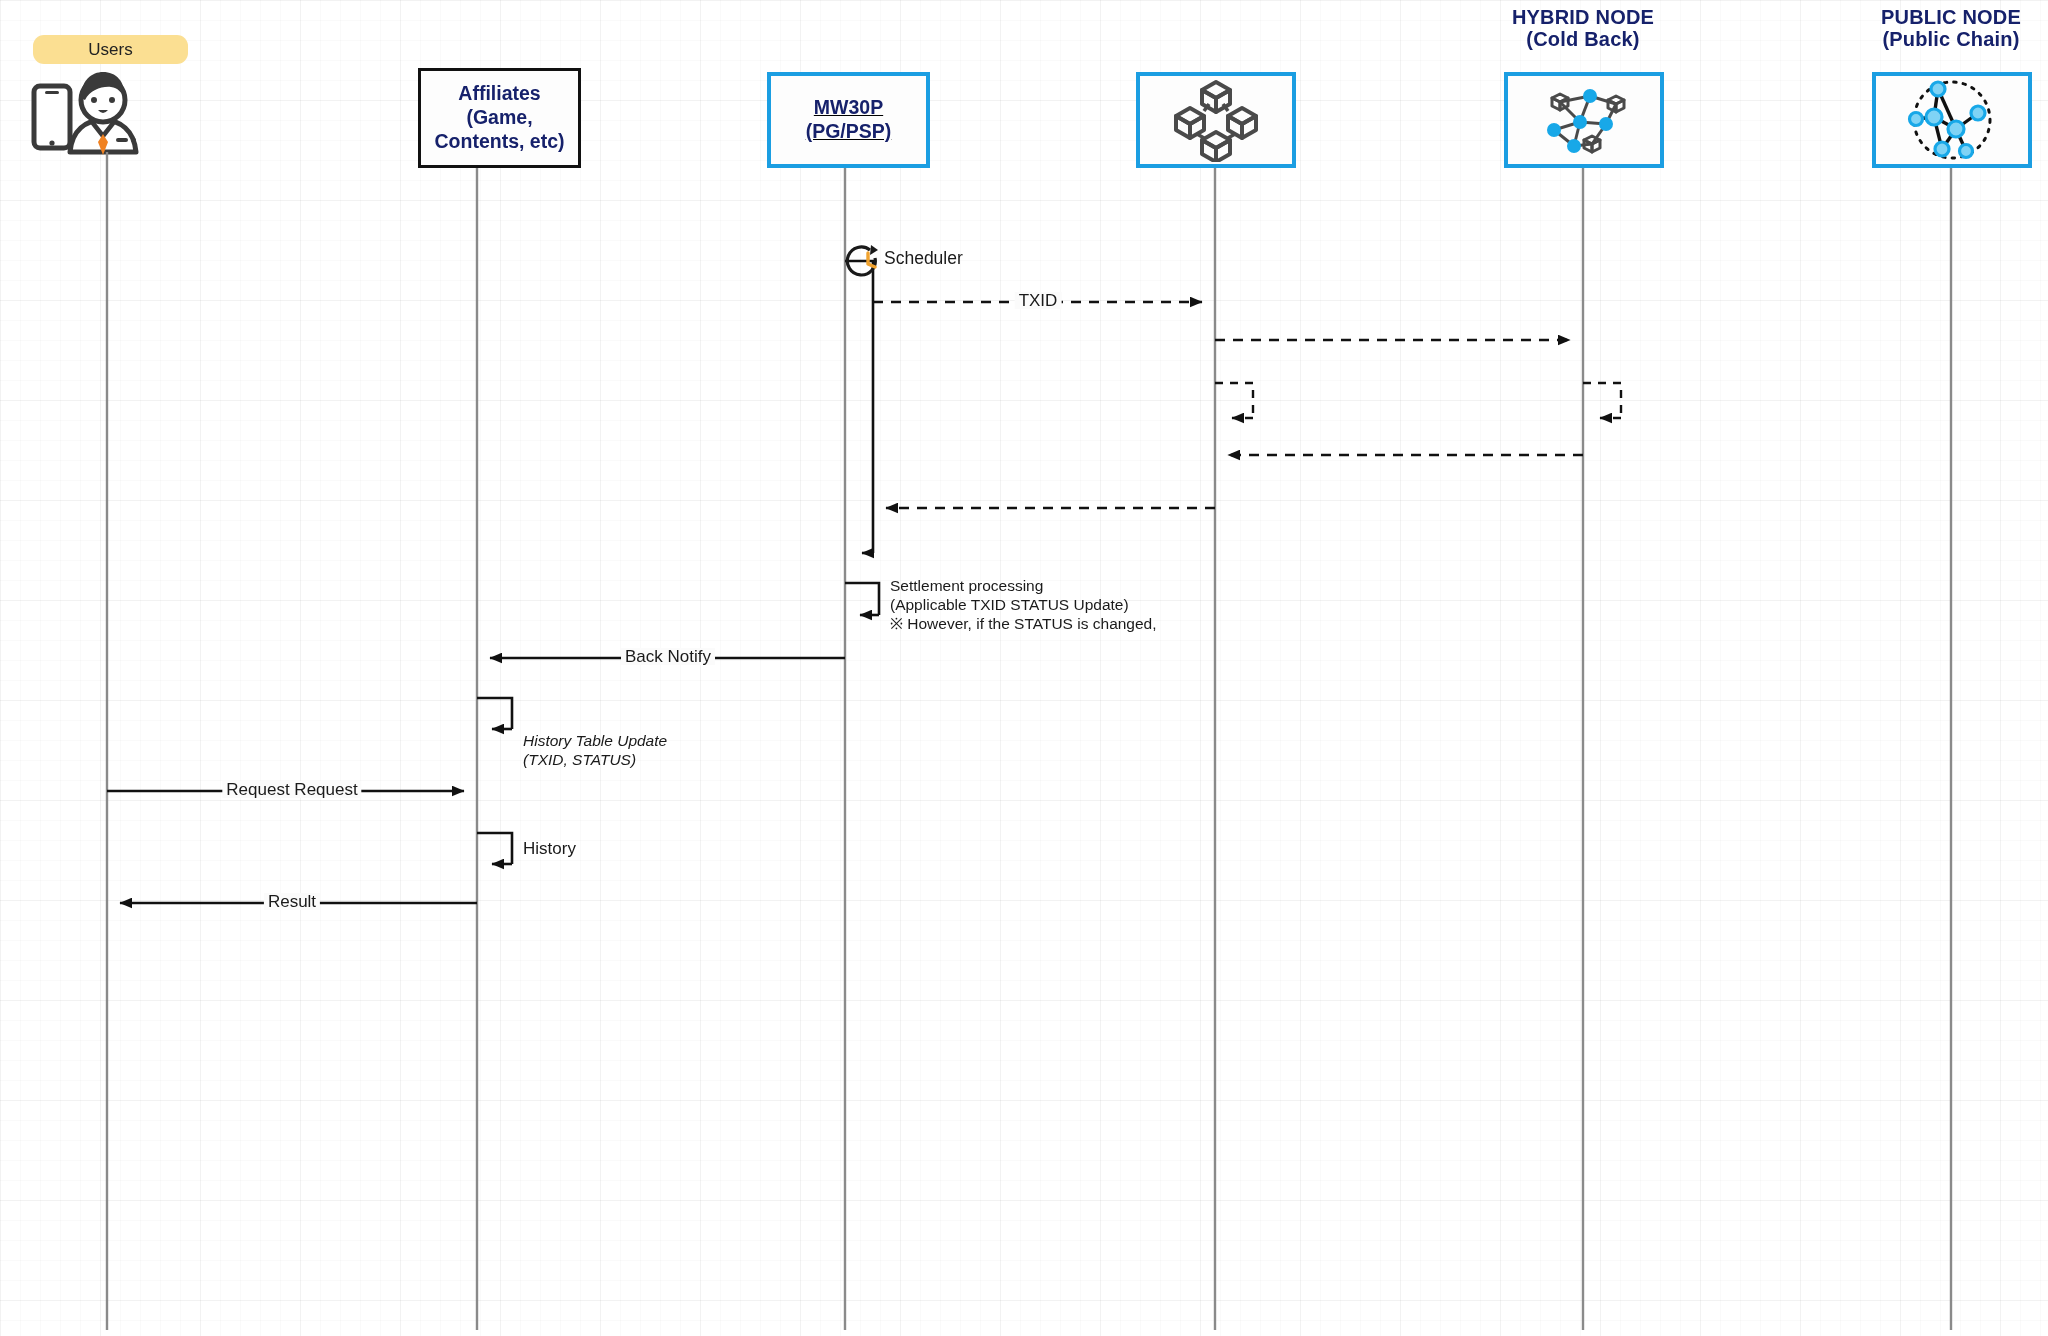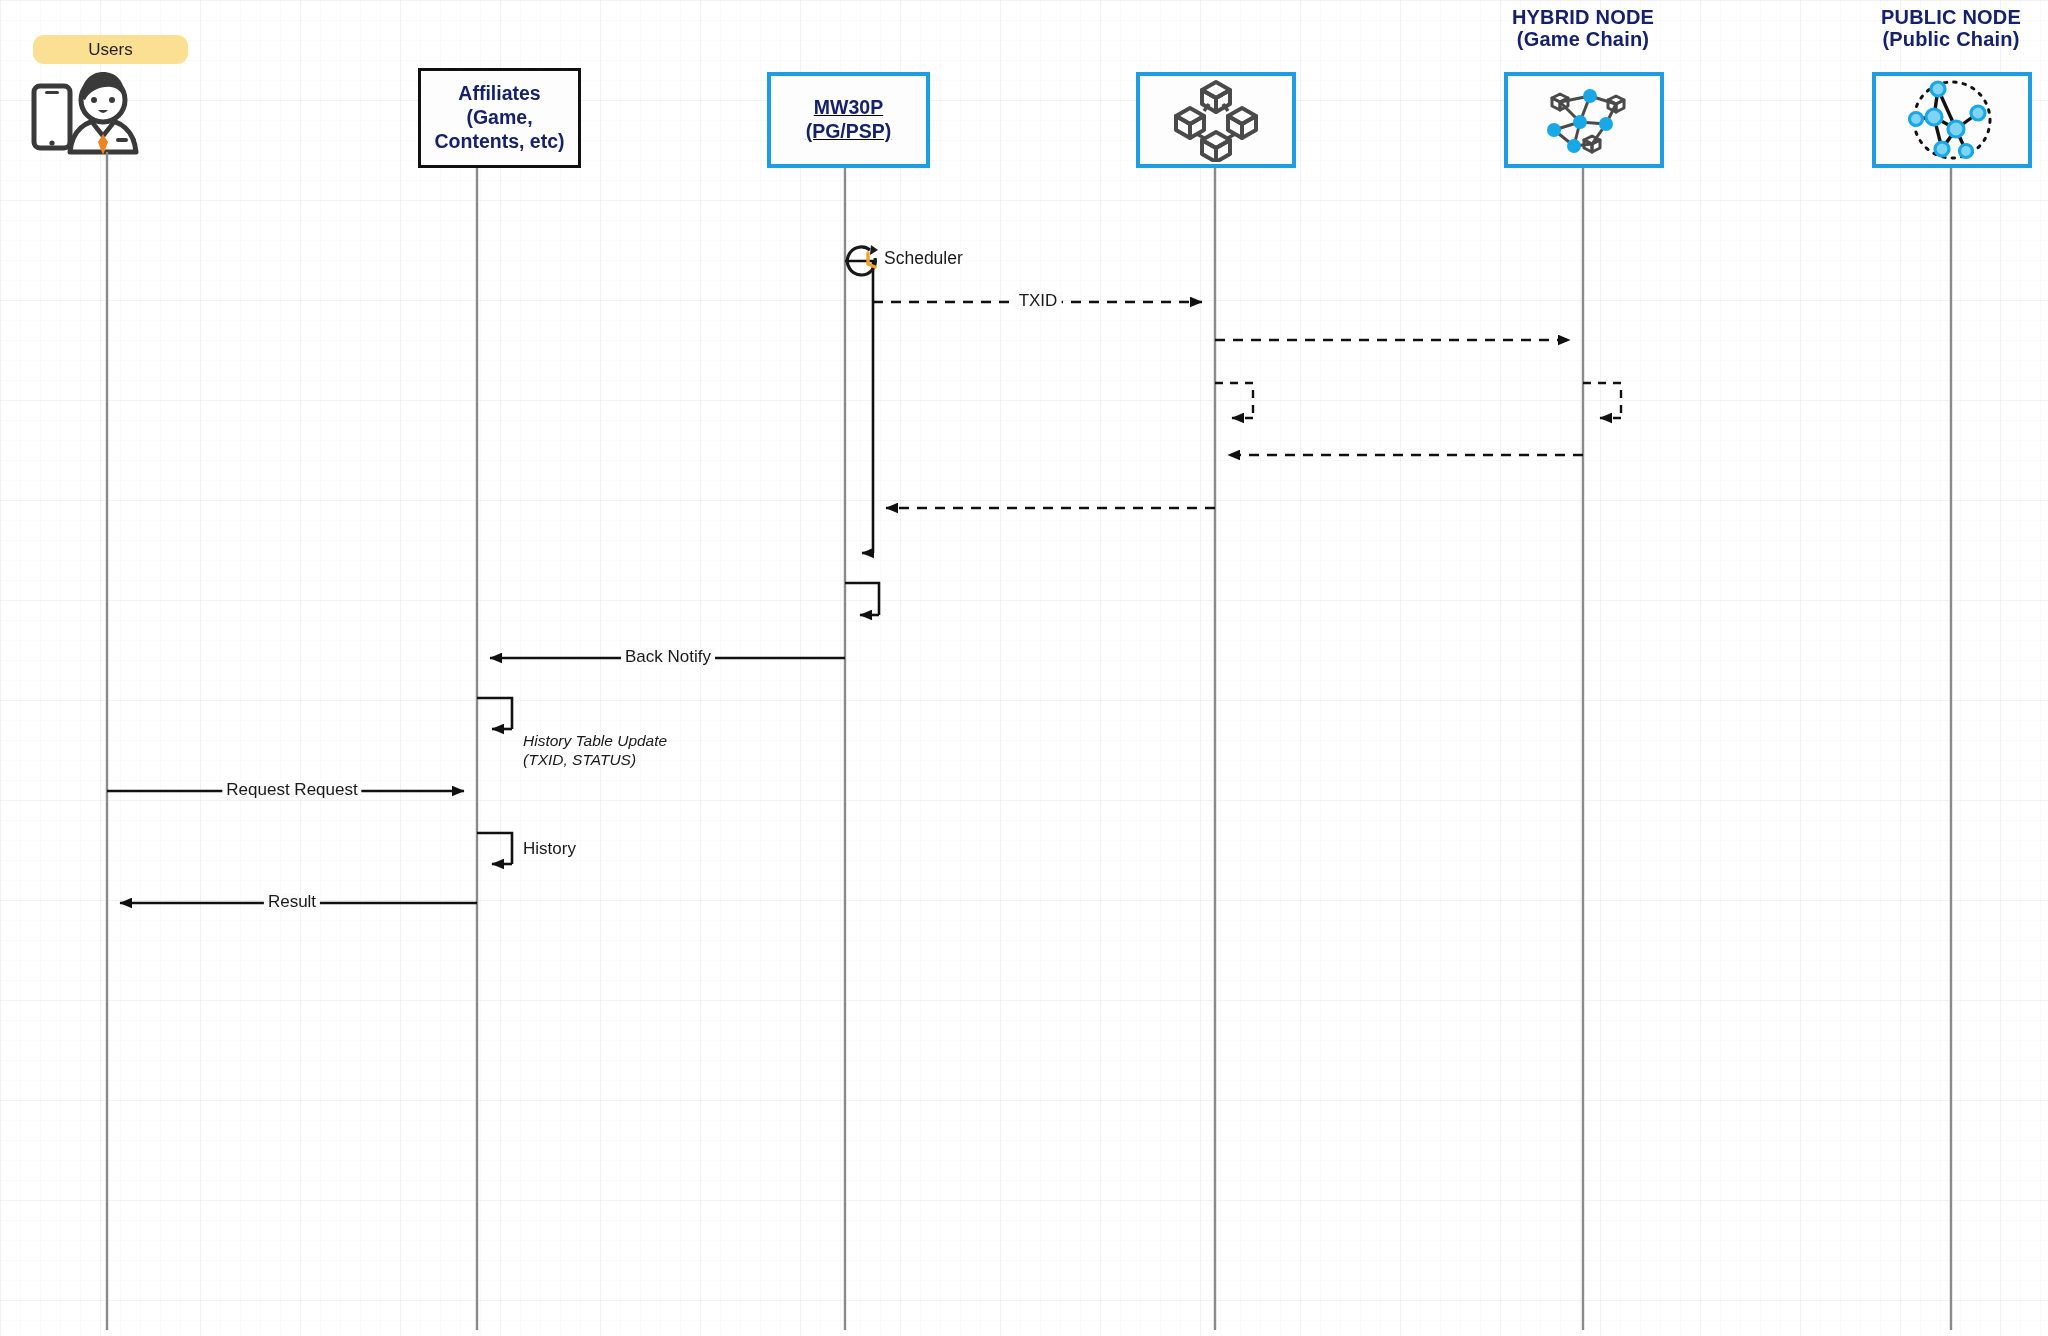--- a/index.html
+++ b/index.html
@@ -59,21 +59,21 @@
   }
   .sched{position:absolute;font-size:17.5px;color:#1a1a1a;white-space:nowrap;}
 </style>
 </head>
 <body>
 
 <div id="stage">
 
   <div class="hdr" style="left:1443px;top:6px;width:280px;">
     <div class="hdr-title">HYBRID NODE
-(Game Chain)</div>
+(Cold Back)</div>
   </div>
   <div class="hdr" style="left:1811px;top:6px;width:280px;">
     <div class="hdr-title">PUBLIC NODE
 (Public Chain)</div>
   </div>
 
   <div class="users-tag" style="left:33px;top:35px;width:155px;height:29px;">
     <span>Users</span>
   </div>
 
@@ -268,20 +268,23 @@
       <path d="M19,5 A14,14 0 1 0 24,13" fill="none" stroke="#1a1a1a" stroke-width="3.2"></path>
       <path d="M20,0 L27,5 L19,10 Z" fill="#1a1a1a"></path>
       <path d="M17,8 L17,19 L24,22" fill="none" stroke="#f0a22e" stroke-width="3.4" stroke-linecap="round" stroke-linejoin="round"></path>
     </g>
   </svg>
 
   <div class="sched" style="left:884px;top:248px;">Scheduler</div>
 
   <div class="msg msg-center" style="left:1038px;top:292px;">TXID</div>
 
+  <div class="note" style="left:890px;top:577px;">Settlement processing
+(Applicable TXID STATUS Update)
+※ However, if the STATUS is changed,</div>
 
   <div class="msg msg-center" style="left:668px;top:648px;">Back Notify</div>
 
   <div class="note" style="left:523px;top:732px;font-style:italic;">History Table Update
 (TXID, STATUS)</div>
 
   <div class="msg msg-center" style="left:292px;top:781px;">Request Request</div>
 
   <div class="msg" style="left:523px;top:840px;">History</div>
 

